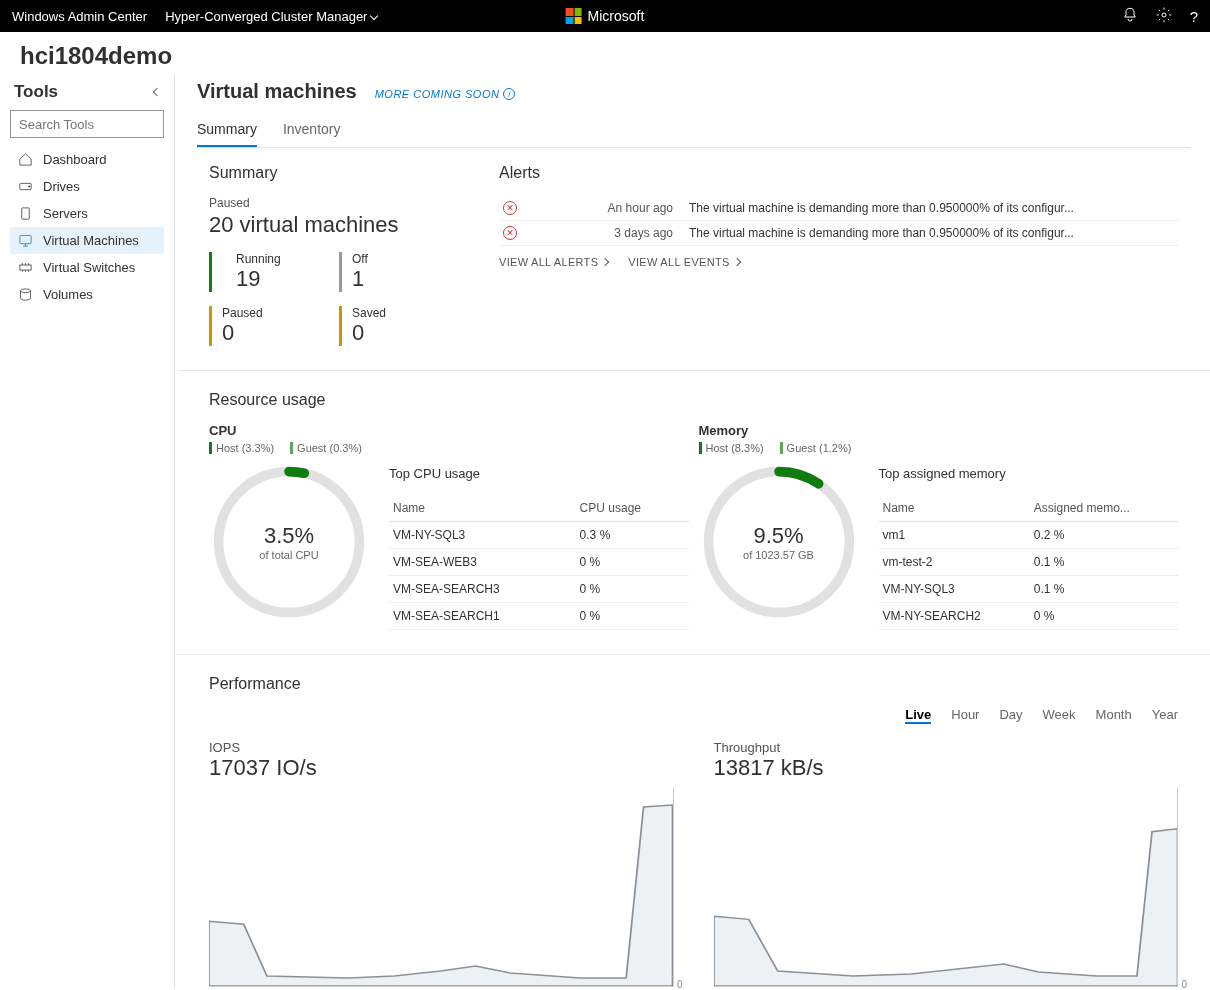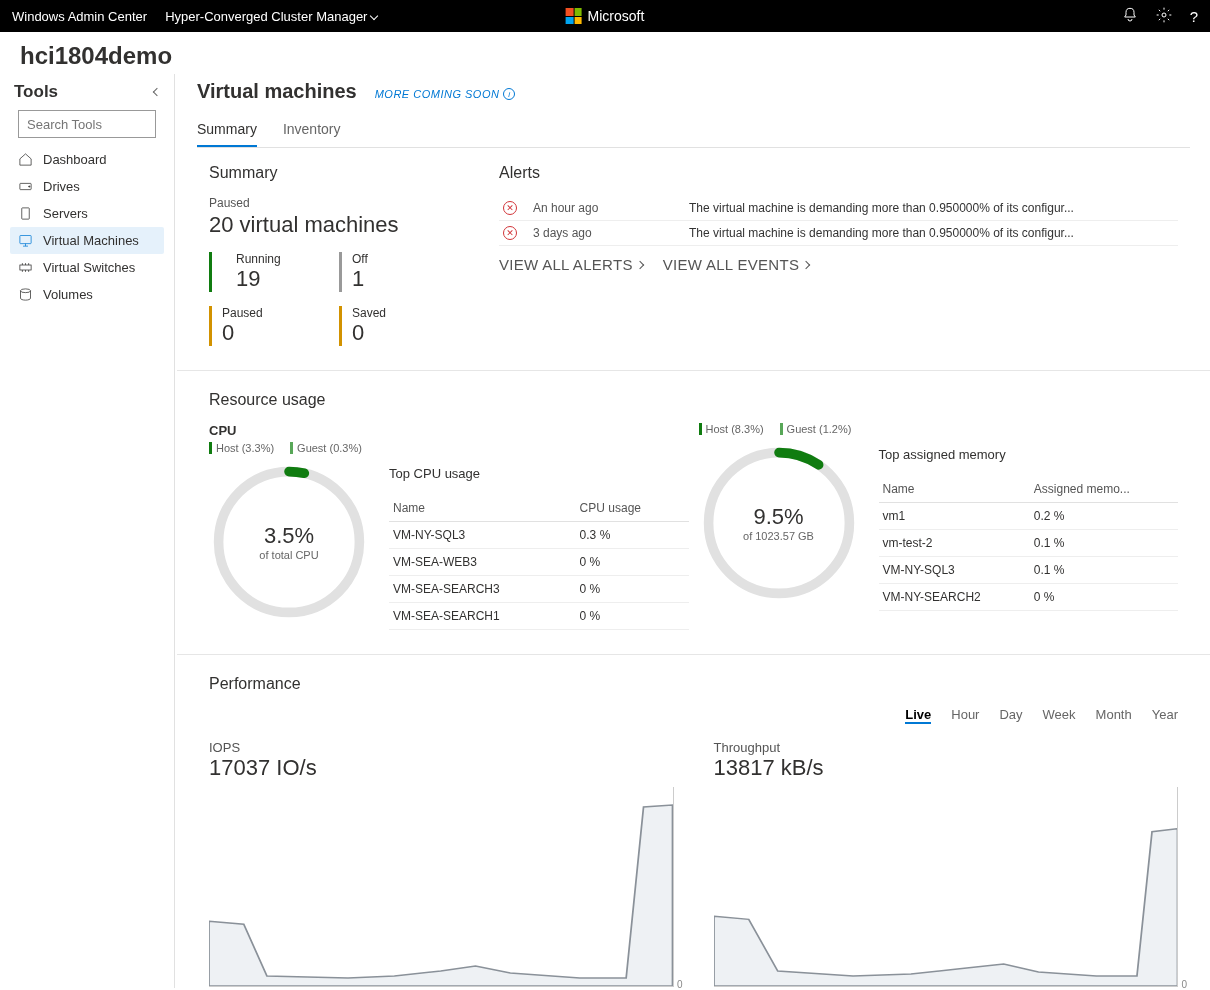--- a/index.html
+++ b/index.html
@@ -11,21 +11,21 @@
 .topbar .mslogo { display: flex; align-items: center; gap: 6px; font-size: 14px; position: absolute; left: 50%; transform: translateX(-50%); }
 .mslogo-grid { width: 16px; height: 16px; display: grid; grid-template-columns: 1fr 1fr; gap: 1px; }
 .mslogo-grid span:nth-child(1){background:#f25022}.mslogo-grid span:nth-child(2){background:#7fba00}.mslogo-grid span:nth-child(3){background:#00a4ef}.mslogo-grid span:nth-child(4){background:#ffb900}
 .topbar .icons { display: flex; gap: 18px; align-items: center; }
 .topbar svg { width: 16px; height: 16px; fill: #fff; }
 .cluster-title { font-size: 24px; font-weight: 600; padding: 10px 20px 4px; }
 .body-row { display: flex; height: calc(990px - 32px - 44px); }
 .sidebar { width: 175px; border-right: 1px solid #e1e1e1; padding: 6px 10px 0; }
 .side-head { display: flex; align-items: center; justify-content: space-between; padding: 2px 4px 8px; }
 .side-head h2 { font-size: 17px; font-weight: 600; }
-.searchbox { display: flex; align-items: center; border: 1px solid #999; height: 28px; padding: 0 8px; margin: 0 8px 8px; }
+.searchbox { display: flex; align-items: center; border: 1px solid #999; height: 28px; padding: 0 8px; margin: 0 0 8px; }
 .searchbox input { flex: 1; border: none; outline: none; font-size: 13px; background: transparent; }
 .nav-item { display: flex; align-items: center; gap: 10px; padding: 6px 8px; font-size: 13px; cursor: pointer; border-radius: 2px; }
 .nav-item.active { background: #e5f1fb; }
 .nav-item svg { width: 15px; height: 15px; fill: none; stroke: #323130; stroke-width: 1.2; }
 .nav-item.active svg { stroke: #0078d4; }
 .main { flex: 1; overflow-y: auto; padding: 6px 20px 20px 22px; }
 .page-head { display: flex; align-items: baseline; gap: 18px; }
 .page-head h1 { font-size: 20px; font-weight: 600; }
 .more-link { color: #0078d4; font-size: 11px; letter-spacing: .5px; display: flex; align-items: flex-start; gap: 4px; font-style: italic; }
 .tabs { display: flex; gap: 26px; border-bottom: 1px solid #e1e1e1; margin-top: 10px; }
@@ -39,23 +39,23 @@
 .sum-big { font-size: 22px; font-weight: 300; margin-top: 2px; }
 .stat-row { display: flex; gap: 10px; margin-top: 14px; }
 .stat { border-left: 3px solid #999; padding: 0 10px; min-width: 120px; }
 .stat.green { border-color: #107c10; padding-left: 24px; }
 .stat.orange { border-color: #d29200; }
 .stat .lbl { font-size: 12px; }
 .stat .val { font-size: 22px; font-weight: 300; }
 .alerts { flex: 1; }
 .alert-row { display: flex; align-items: center; gap: 16px; border-bottom: 1px solid #eee; padding: 5px 4px; font-size: 12px; }
 .alert-icon { width: 14px; height: 14px; border: 1.3px solid #d13438; border-radius: 50%; display: flex; align-items: center; justify-content: center; color: #d13438; font-size: 9px; }
-.alert-time { width: 140px; color: #555; }
+.alert-time { width: 140px; color: #555; text-align: right; }
 .alert-msg { flex: 1; color: #333; overflow: hidden; text-overflow: ellipsis; white-space: nowrap; }
-.alert-links { display: flex; gap: 20px; font-size: 15px; color: #555; margin-top: 10px; letter-spacing: .3px; }
+.alert-links { display: flex; gap: 20px; font-size: 11px; color: #555; margin-top: 10px; letter-spacing: .3px; }
 .alert-links span { display: flex; align-items: center; gap: 4px; cursor: pointer; }
 .divider { border-top: 1px solid #e6e6e6; margin: 4px -20px; }
 .usage-row { display: flex; gap: 10px; }
 .usage-block { flex: 1; }
 .usage-title { font-size: 13px; font-weight: 600; margin-bottom: 4px; }
 .legend { display: flex; gap: 16px; font-size: 11px; color: #666; margin-bottom: 8px; }
 .legend span { display: flex; align-items: center; gap: 4px; }
 .lg-bar { width: 3px; height: 12px; background: #107c10; display: inline-block; }
 .lg-bar.g2 { background: #58a758; }
 .gauge-row { display: flex; gap: 20px; align-items: flex-start; }
@@ -289,20 +289,21 @@
                 <tr>
                       <td>VM-SEA-SEARCH1</td>
                       <td>0 %</td>
                     </tr>
               </tbody>
                 </table>
             </div>
           </div>
         </div>
         <div class="usage-block">
+          <div class="usage-title">Memory</div>
           <div class="legend">
             <span>
                 <i class="lg-bar"></i>
                 <span>Host (8.3%)</span>
               </span>
             <span>
                 <i class="lg-bar g2"></i>
                 <span>Guest (1.2%)</span>
               </span>
           </div>

